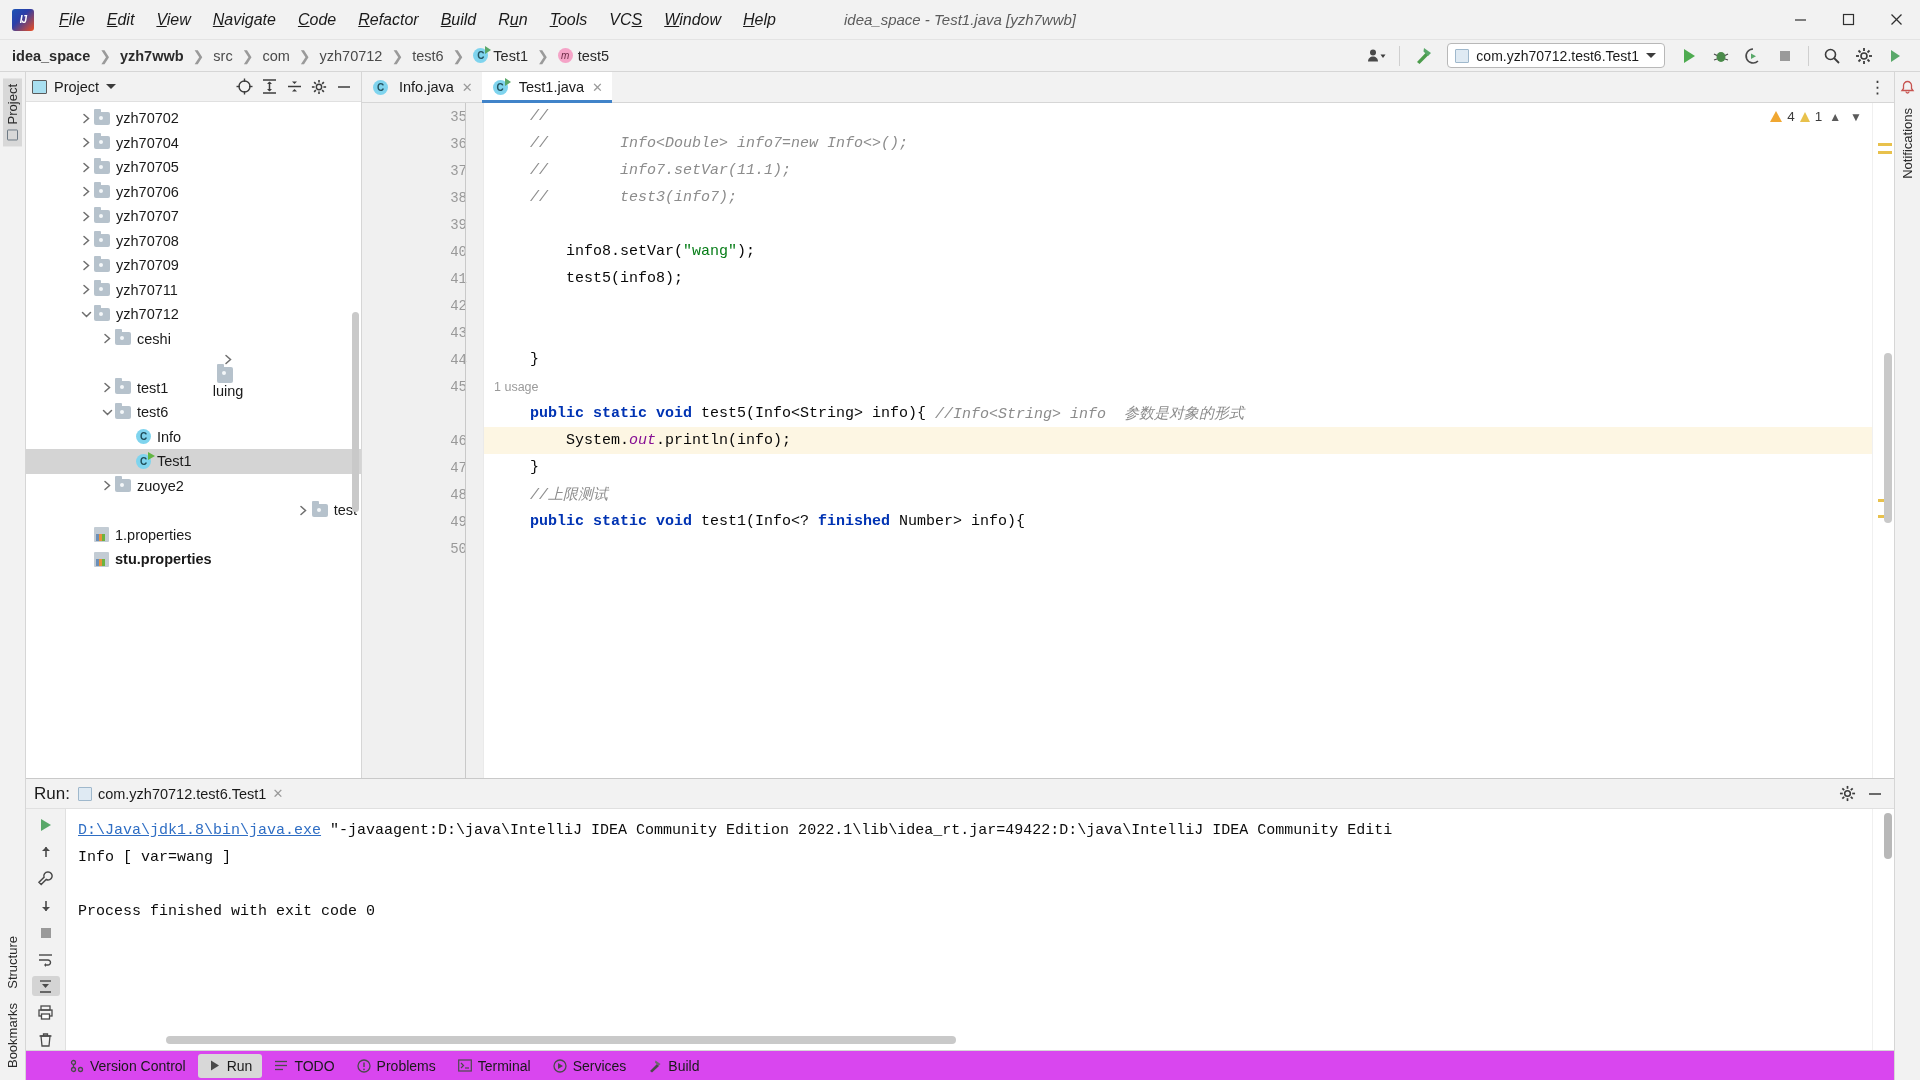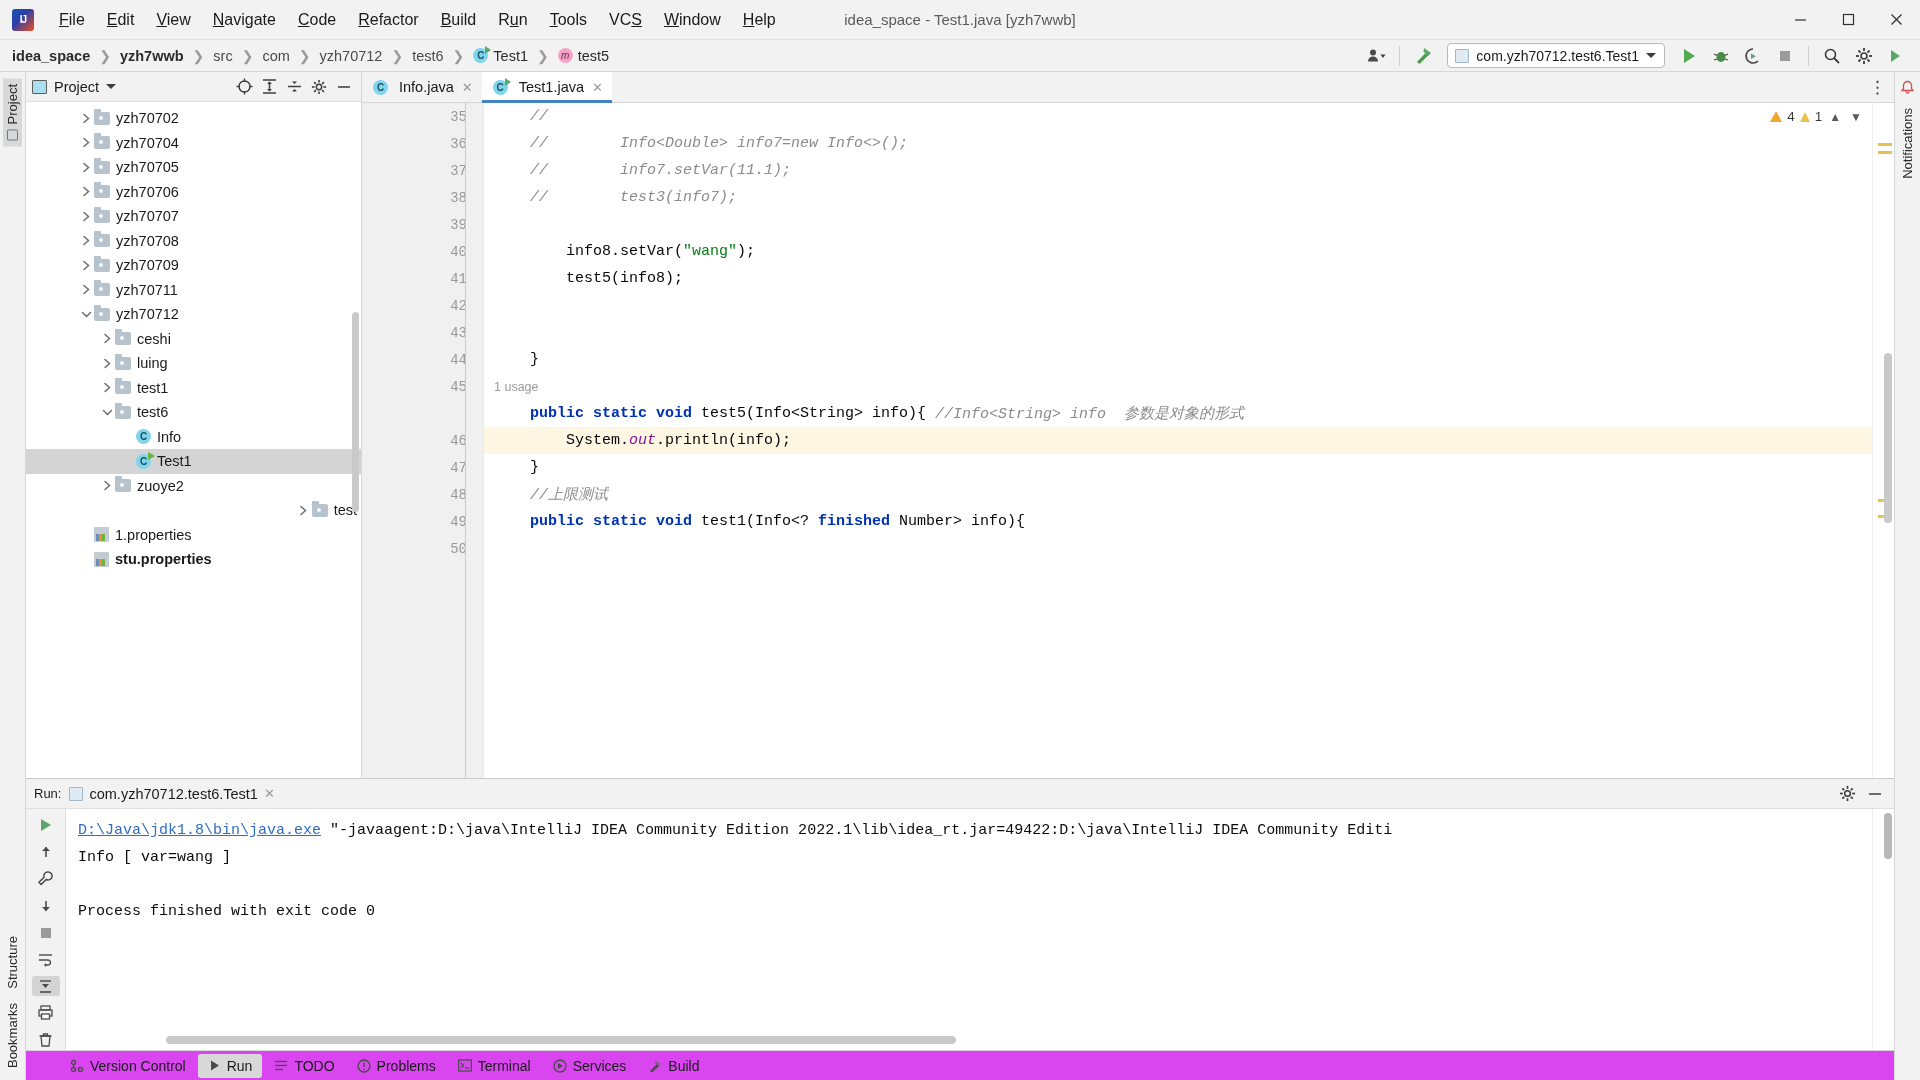--- a/index.html
+++ b/index.html
@@ -9,21 +9,21 @@
     background: #f2f2f2;
     overflow: hidden;
     -webkit-font-smoothing: antialiased;
   }
   .app { width: 1920px; height: 1080px; display: flex; flex-direction: column; background: #f2f2f2; }
 
   
   .titlebar {
     height: 40px; display: flex; align-items: center;
     background: #f2f2f2; border-bottom: 1px solid #e3e3e3;
-    flex: 0 0 40px; position: relative;
+    flex: 0 0 40px; position: relative; font-style: italic;
   }
   .app-logo {
     width: 22px; height: 22px; margin-left: 12px; margin-right: 14px;
     background: linear-gradient(135deg,#1b54b5 0%,#2b3ea8 40%,#f24e1e 100%);
     border-radius: 3px; position: relative; flex: 0 0 22px;
   }
   .app-logo::after {
     content: "IJ"; position: absolute; inset: 0; color: #fff;
     font-size: 10px; font-weight: bold; display: flex;
     align-items: center; justify-content: center; letter-spacing: -1px;
@@ -256,21 +256,21 @@
 
   
   .run-panel {
     flex: 0 0 272px; display: flex; flex-direction: column;
     background: #fff; border-top: 1px solid #c9c9c9; min-height: 0;
   }
   .run-header {
     height: 30px; flex: 0 0 30px; display: flex; align-items: center; gap: 8px;
     background: #f2f2f2; border-bottom: 1px solid #e0e0e0; padding: 0 8px;
   }
-  .run-label { font-size: 13px; color: #1a1a1a; }
+  .run-label { font-size: 17px; color: #1a1a1a; }
   .run-tab { display: flex; align-items: center; gap: 6px; font-size: 14.5px; color: #1a1a1a; }
   .run-hdr-right { margin-left: auto; display: flex; align-items: center; gap: 6px; }
 
   .run-body { flex: 1 1 auto; display: flex; min-height: 0; }
   .run-toolbar {
     width: 40px; flex: 0 0 40px; background: #f2f2f2; border-right: 1px solid #e0e0e0;
     display: flex; flex-direction: column; align-items: center; padding-top: 6px; gap: 6px;
   }
   .rt-btn {
     width: 28px; height: 28px; display: flex; align-items: center; justify-content: center;
@@ -616,21 +616,21 @@
                 </div>
                 <div class="tree-row" style="padding-left: 73px;">
                   <span class="arrow">
                     <svg width="9" height="11" viewBox="0 0 9 11">
                       <path d="M2 1.5L6.5 5.5L2 9.5" fill="none" stroke="#6e6e6e" stroke-width="1.5" stroke-linecap="round"></path>
                     </svg>
                   </span>
                   <span class="folder-ic"></span>
                   <span>ceshi</span>
                 </div>
-                <div class="tree-row" style="padding-left: 73px;">
+                <div class="tree-row" style="padding-left: 73px; flex-direction: column;">
                   <span class="arrow">
                     <svg width="9" height="11" viewBox="0 0 9 11">
                       <path d="M2 1.5L6.5 5.5L2 9.5" fill="none" stroke="#6e6e6e" stroke-width="1.5" stroke-linecap="round"></path>
                     </svg>
                   </span>
                   <span class="folder-ic"></span>
                   <span>luing</span>
                 </div>
                 <div class="tree-row" style="padding-left: 73px;">
                   <span class="arrow">

